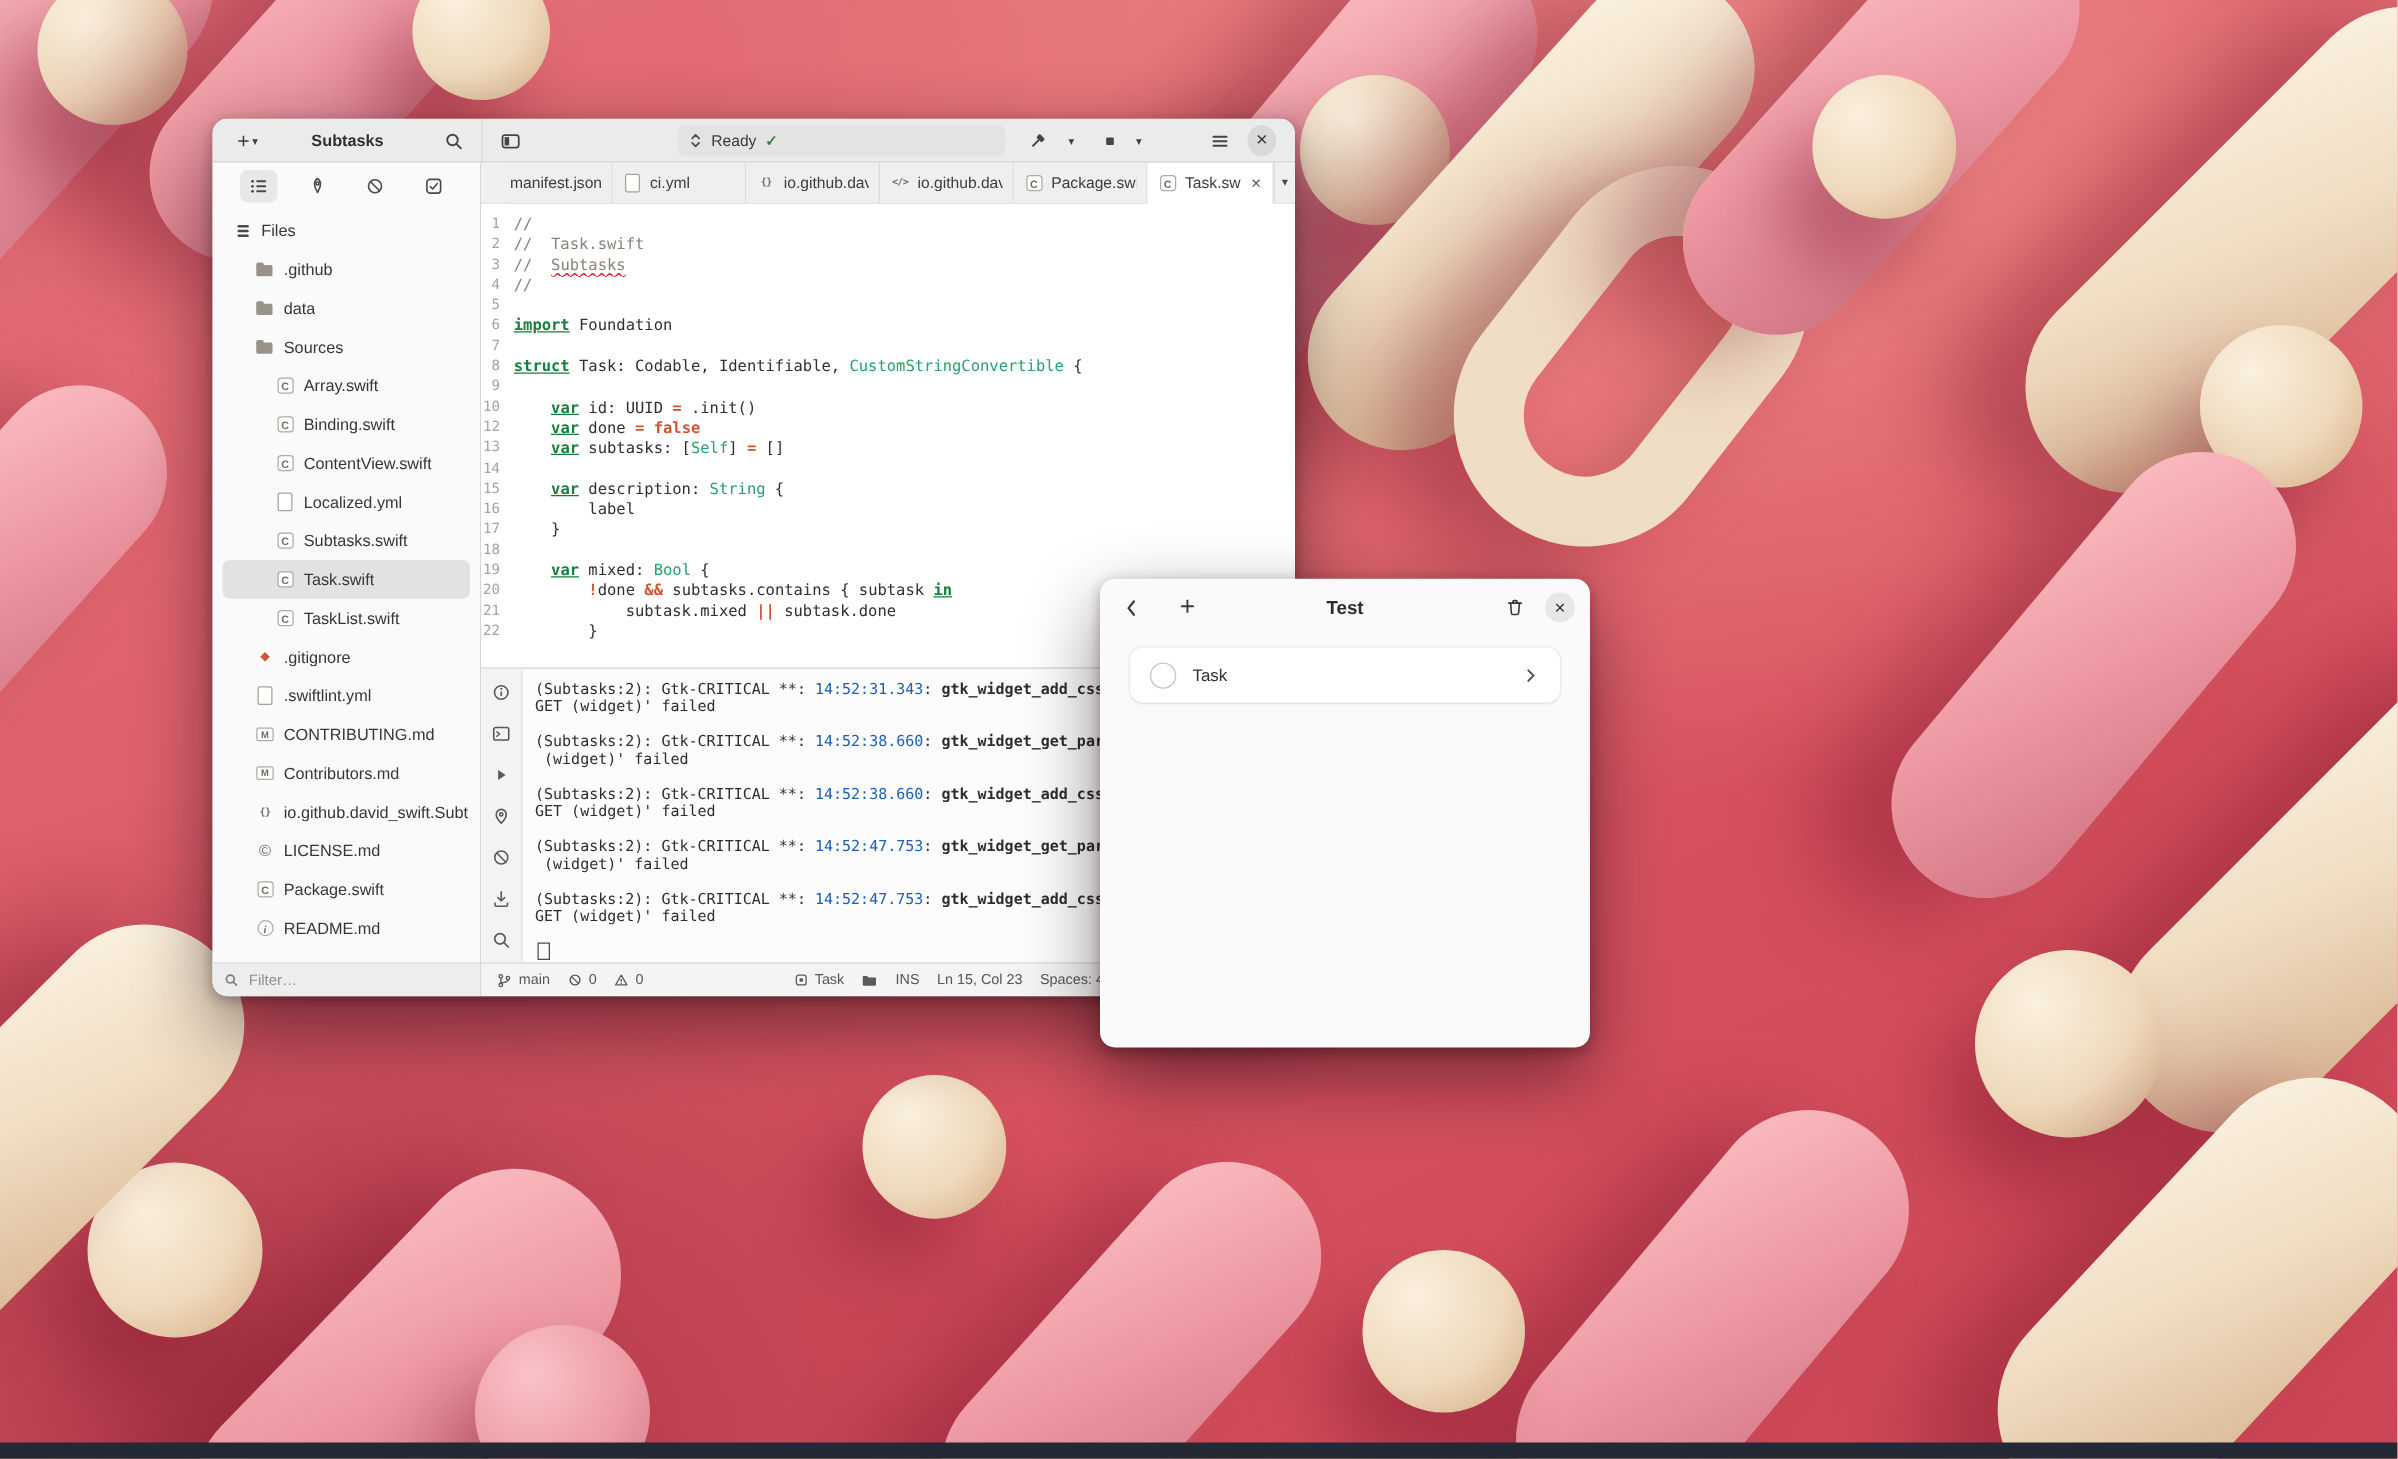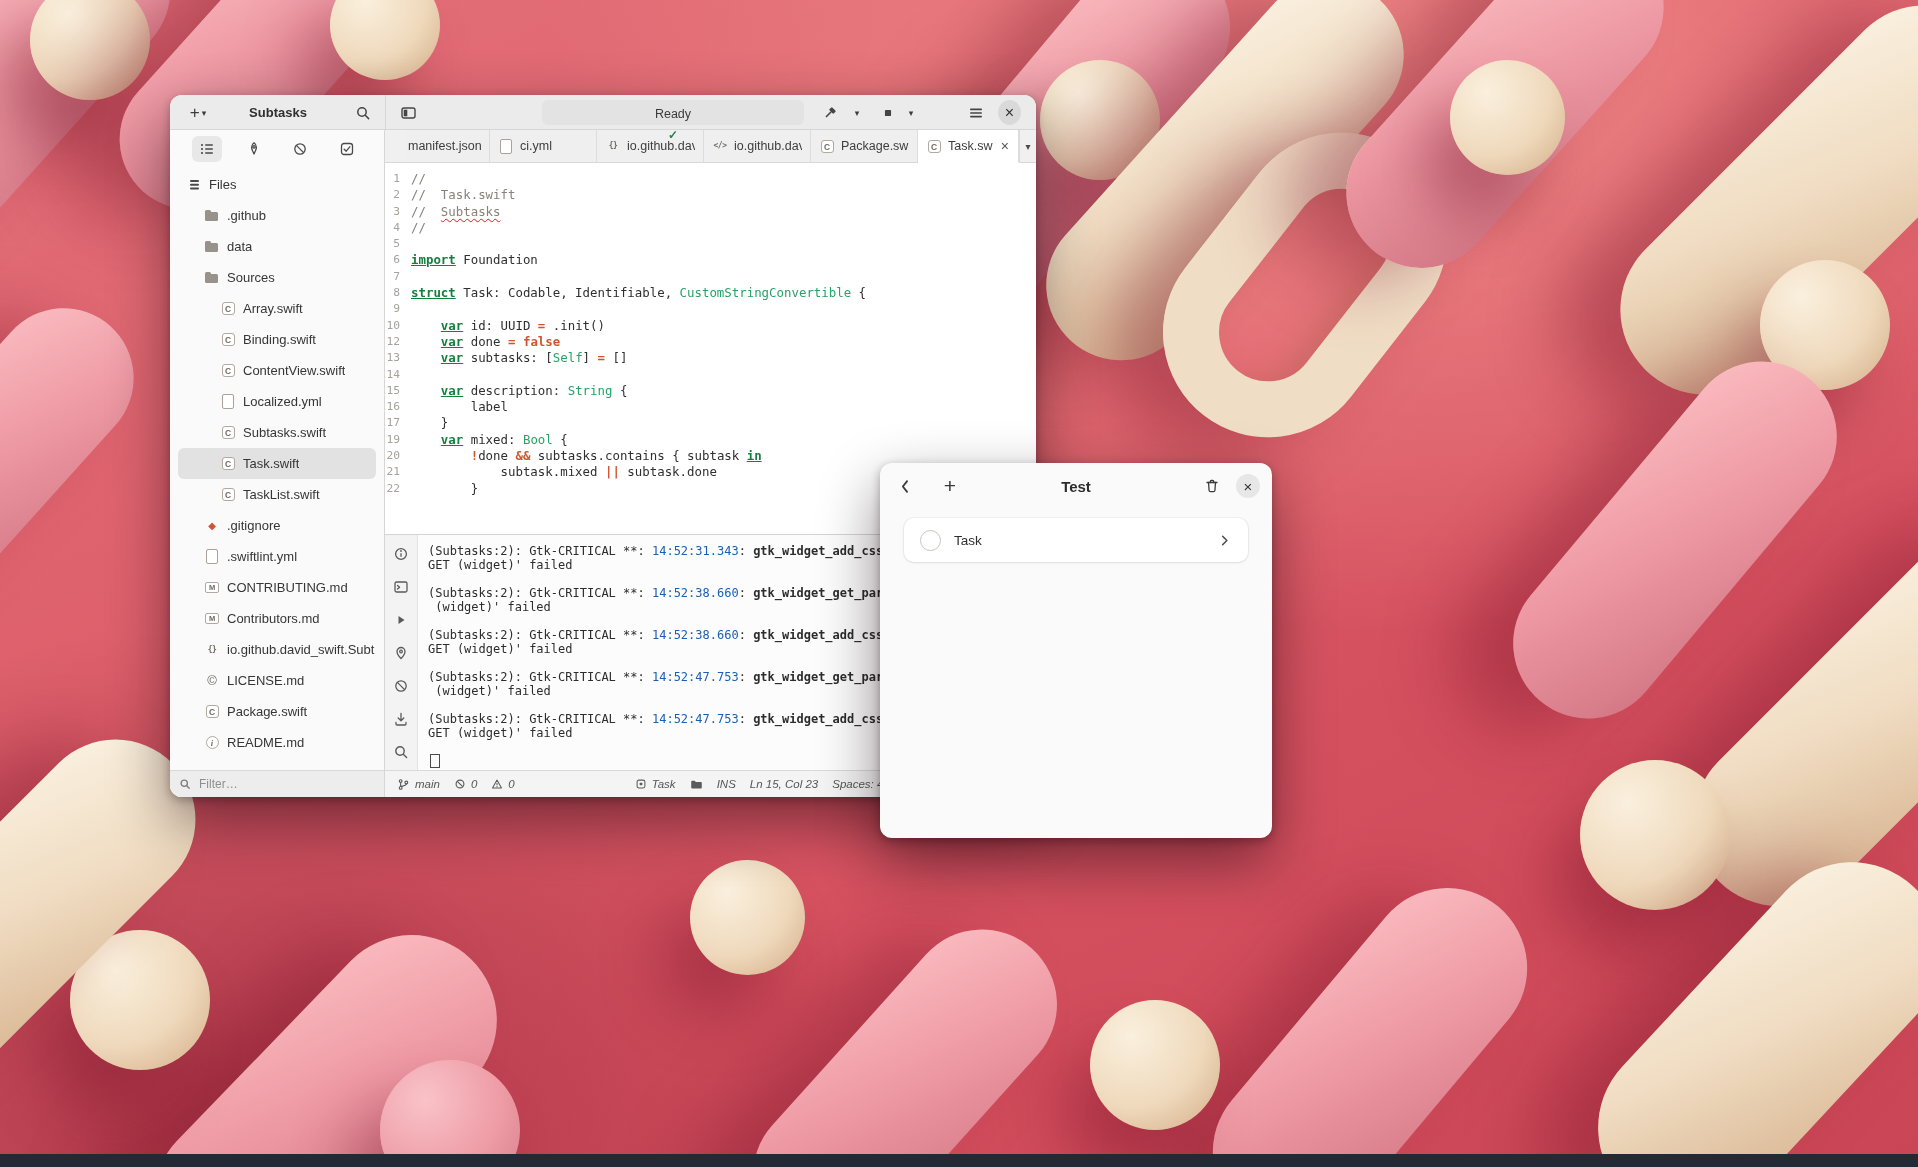--- a/index.html
+++ b/index.html
@@ -37,21 +37,21 @@
   .bw-header{position:relative;height:35px;background:#ebebeb;border-bottom:1px solid #d6d6d6;}
   .bw-header .hb-abs{position:absolute;top:5px;height:25px;}
   .new-btn{left:8px;width:40px;border-radius:6px;display:flex;align-items:center;justify-content:center;gap:2px;}
   .g-plus{font-size:17px;line-height:17px;color:#3c3c3c;}
   .g-caret{font-size:9px;color:#3c3c3c;}
   .hb-title{left:58px;width:100px;text-align:center;font-weight:700;font-size:13px;color:#2f2f2f;line-height:25px;}
   .hb-search{left:180px;width:26px;}
   .hb-div{position:absolute;left:215px;top:0;width:1px;height:35px;background:#d6d6d6;}
   .hb-panel{left:224px;width:28px;}
   .omnibar{position:absolute;left:372px;top:5px;width:262px;height:25px;background:#e3e3e3;border-radius:6px;
-    display:flex;align-items:center;gap:7px;padding:0 9px;flex-direction:column;}
+    display:flex;align-items:center;gap:7px;padding:0 9px;}
   .omni-label{font-size:12.5px;color:#3a3a3a;}
   .g-check{font-size:12px;color:#2d7d46;font-weight:700;}
   .hb-build{left:646px;width:28px;}
   .hb-caret1{left:678px;width:18px;}
   .hb-stop{left:706px;width:24px;}
   .hb-caret2{left:732px;width:18px;}
   .hb-menu{left:792px;width:28px;}
   .hb-close{left:828px;top:6px;width:23px;height:23px;font-size:16px;color:#333;}
 
   .bw-body{display:flex;height:calc(100% - 35px);}
@@ -123,21 +123,21 @@
   .strip .icon-btn{width:24px;height:24px;border-radius:5px;}
   .log{flex:1;min-width:0;overflow:hidden;padding:9px 0 0 10px;font:12px/14px "DejaVu Sans Mono",monospace;color:#2d2d2d;}
   .lentry{margin-bottom:14px;}
   .lline{white-space:pre;}
   .ltime{color:#1a5fb4;}
   .lfn{font-weight:700;}
   .cursor{width:10px;height:14px;border:1.4px solid #4a4a4a;margin-left:2px;}
 
   
   .statusbar{height:27px;border-top:1px solid #d9d9d9;background:#f4f4f4;display:flex;align-items:center;
-    gap:14px;padding:0 12px;font-size:11.5px;color:#565656;font-style:italic;}
+    gap:14px;padding:0 12px;font-size:11.5px;color:#565656;}
   .sb-item{display:flex;align-items:center;gap:5px;white-space:nowrap;}
   .sb-spacer{width:92px;}
 
   
   .tw{left:880px;top:463px;width:392px;height:375px;background:#fafafa;}
   .tw-header{position:relative;height:46px;display:flex;align-items:center;padding:0 12px;}
   .tw-title{position:absolute;left:0;right:0;text-align:center;font-weight:700;font-size:15px;color:#2d2d2d;pointer-events:none;}
   .tw-back{width:26px;height:26px;}
   .tw-plus{width:28px;height:28px;margin-left:18px;font-size:21px;color:#3a3a3a;font-weight:400;}
   .tw-trash{margin-left:auto;width:28px;height:28px;}
@@ -490,20 +490,24 @@
             <span class="ln">15</span>
             <span class="ct"><span class="p">    </span><span class="k">var</span><span class="p"> description: </span><span class="t">String</span><span class="p"> {</span></span>
           </div>
           <div class="cl">
             <span class="ln">16</span>
             <span class="ct"><span class="p">        label</span></span>
           </div>
           <div class="cl">
             <span class="ln">17</span>
             <span class="ct"><span class="p">    }</span></span>
+          </div>
+          <div class="cl">
+            <span class="ln">18</span>
+            <span class="ct"></span>
           </div>
           <div class="cl">
             <span class="ln">19</span>
             <span class="ct"><span class="p">    </span><span class="k">var</span><span class="p"> mixed: </span><span class="t">Bool</span><span class="p"> {</span></span>
           </div>
           <div class="cl">
             <span class="ln">20</span>
             <span class="ct"><span class="p">        </span><span class="o">!</span><span class="p">done </span><span class="o">&amp;&amp;</span><span class="p"> subtasks.contains { subtask </span><span class="k">in</span></span>
           </div>
           <div class="cl">

